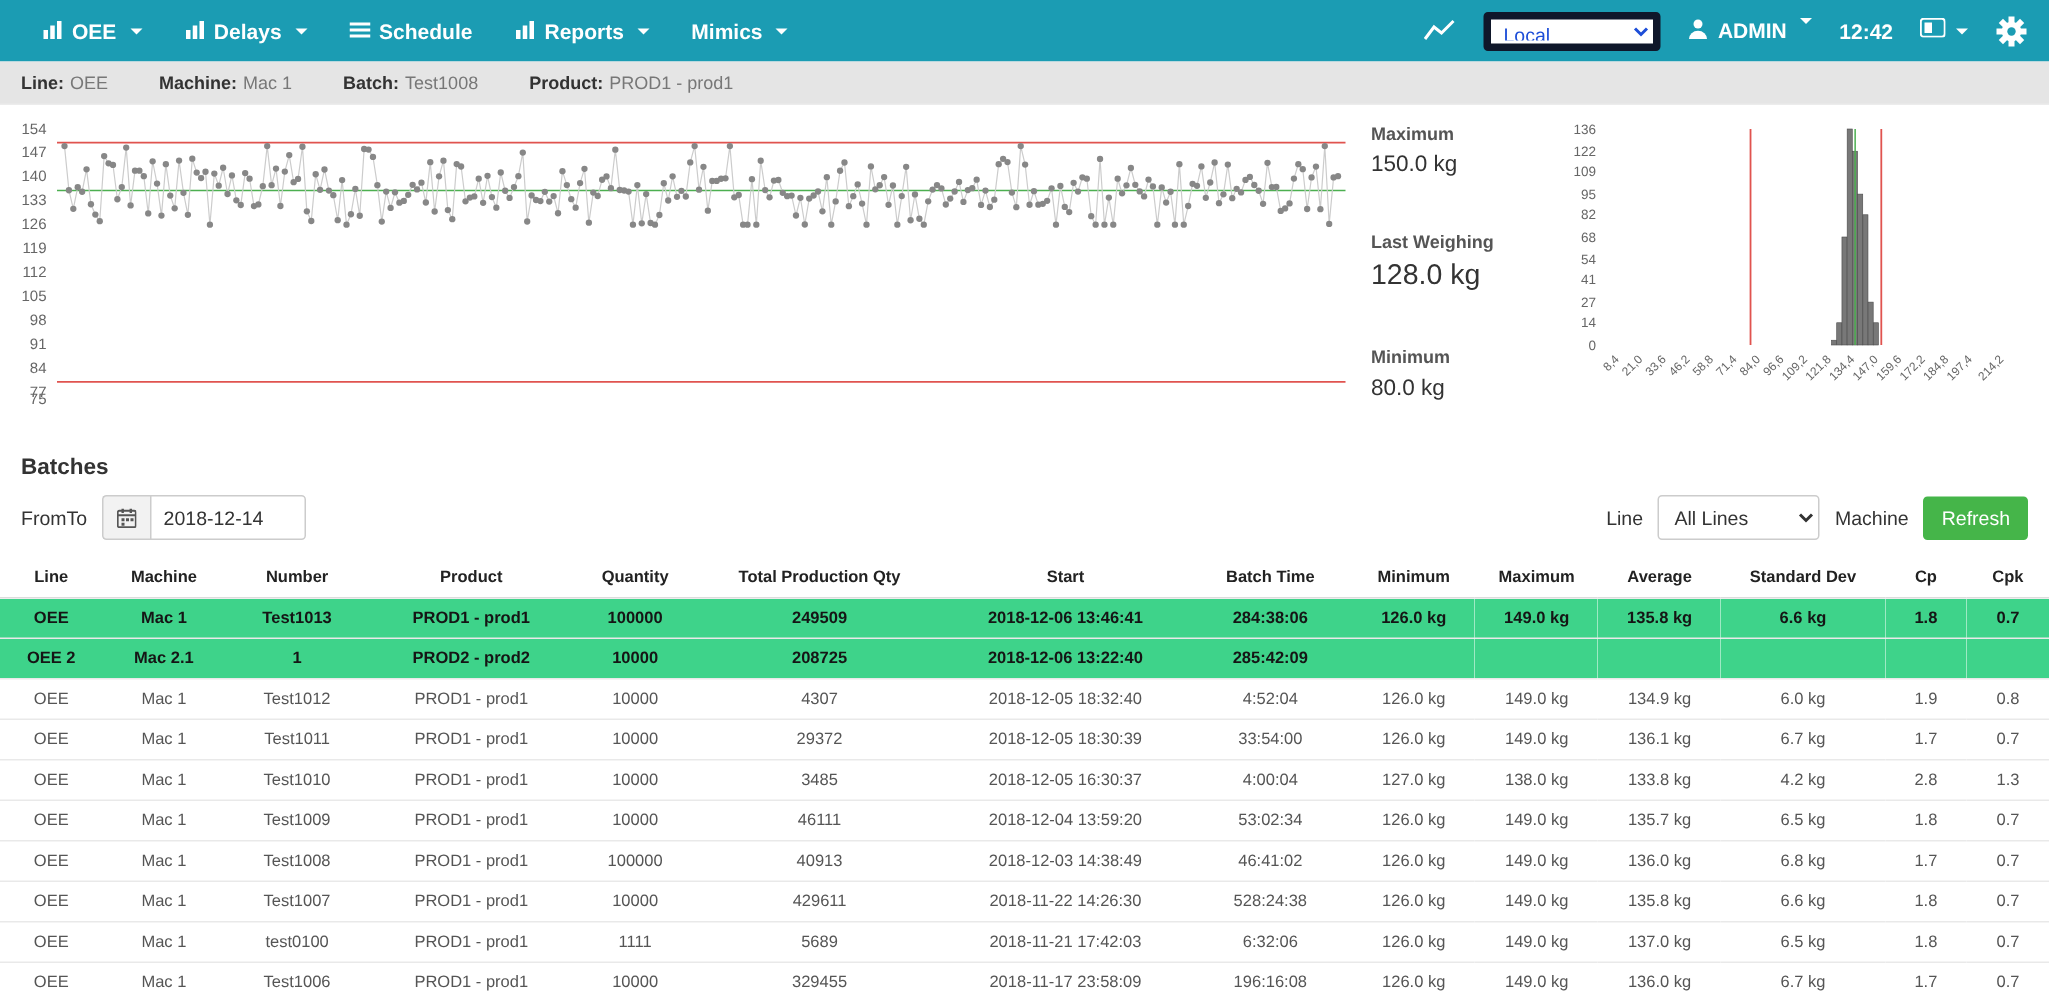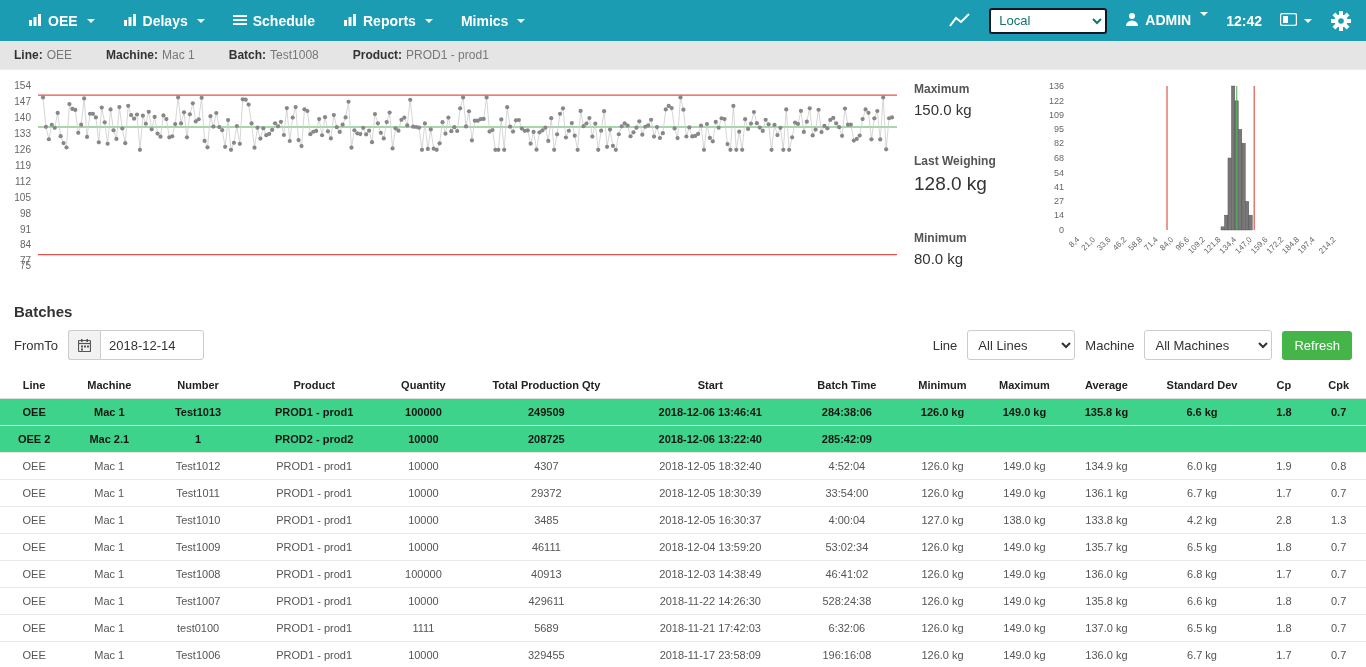--- a/index.html
+++ b/index.html
@@ -12,21 +12,21 @@
   *{box-sizing:border-box;}
   body{margin:0;width:1366px;height:667px;background:#fff;font-family:"Liberation Sans",sans-serif;overflow:hidden;}
 
   
   .navbar{height:41px;background:var(--nav-bg);display:flex;align-items:center;justify-content:space-between;padding:0 14px;color:#fff;}
   .nav-left,.nav-right{display:flex;align-items:center;}
   .nav-item{display:flex;align-items:center;gap:6px;padding:0 14px;font-size:14px;font-weight:bold;color:#fff;cursor:pointer;white-space:nowrap;}
   .nav-item svg{flex:0 0 auto;}
   .caret{display:inline-block;width:0;height:0;border-left:4px solid transparent;border-right:4px solid transparent;border-top:4px solid #fff;margin-left:3px;}
   .nav-right{gap:18px;}
-  .nav-select{height:26px;width:118px;border:2px solid #0f172a;border-radius:3px;font-size:13px;font-family:inherit;color:#0f766e;background:#fff;padding:2px 4px;}
+  .nav-select{height:26px;width:118px;border:5px solid #0f172a;border-radius:3px;font-size:13px;font-family:inherit;color:#1d4ed8;background:#fff;padding:2px 4px;}
   .nav-user{display:flex;align-items:flex-start;gap:6px;font-size:14px;font-weight:bold;}
   .nav-time{font-size:14px;font-weight:bold;}
   .icon-btn{display:flex;align-items:center;gap:4px;cursor:pointer;}
 
   
   .context-bar{height:29px;background:#e5e5e5;border-bottom:1px solid #ececec;display:flex;align-items:center;gap:34px;padding:0 14px;font-size:12px;}
   .ctx-label{font-weight:bold;color:#333;margin-right:4px;}
   .ctx-value{color:#777;}
 
   
@@ -546,23 +546,20 @@
           </svg>
         </span>
       <input class="date-input" value="2018-12-14" style="">
     </span>
     <span class="filter-right">
       <span>Line</span>
       <select class="filter-select sel-line">
         <option>All Lines</option>
       </select>
       <span>Machine</span>
-      <select class="filter-select sel-machine">
-        <option>All Machines</option>
-      </select>
       <button class="refresh-btn">Refresh</button>
     </span>
   </div>
 
   <table>
     <thead>
         <tr id="batchHead">
           <th>Line</th>
           <th>Machine</th>
           <th>Number</th>

